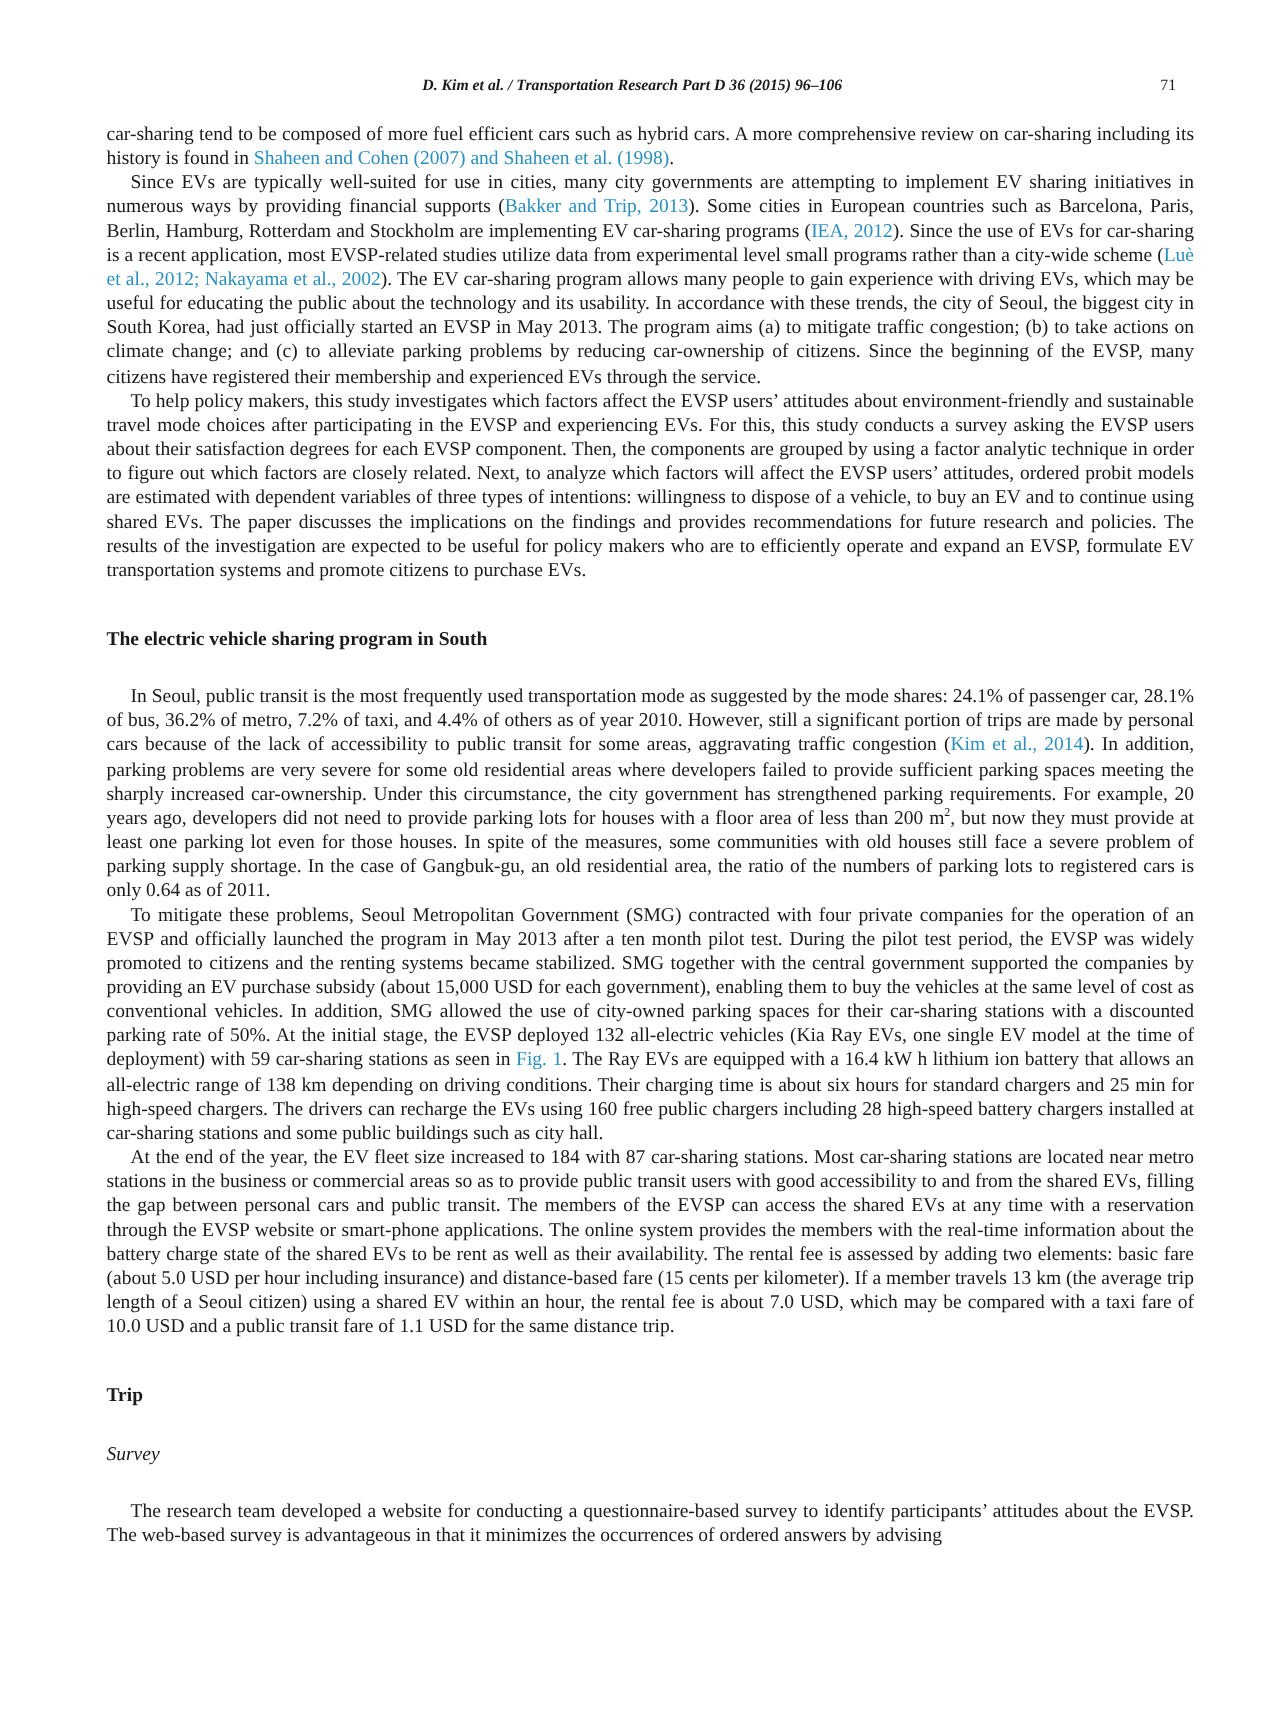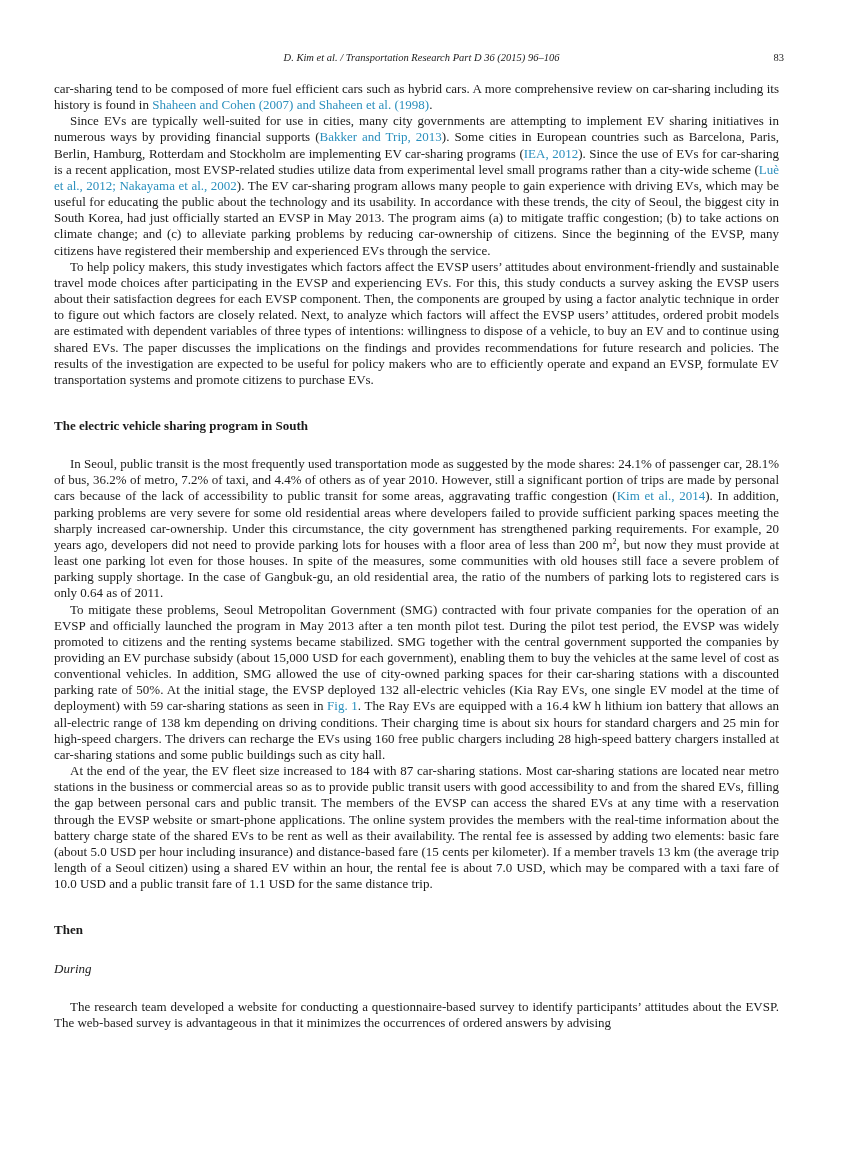--- a/index.html
+++ b/index.html
@@ -1,50 +1,50 @@
 <!DOCTYPE html>
 <html><head>
 <meta charset="utf-8">
 <style>
   html, body { margin:0; padding:0; background:#ffffff; }
   body { width:846px; height:1155px; position:relative; overflow:hidden;
          font-family:"Liberation Serif", serif; color:#1a1a1a; }
   .header { position:absolute; top:52px; left:59px; width:725px; height:16px;
             font-size:10.5px; font-style:italic; }
-  .header .title { position:absolute; left:0; right:0; text-align:center; }
+  .header .title { position:absolute; left:0; right:0; text-align:center;font-weight:bold; }
   .header .pageno { position:absolute; right:0; font-style:normal; }
-  .content { position:absolute; top:81px; left:54px; width:725px;
+  .content { position:absolute; top:81px; left:71px; width:725px;
              font-size:13px; line-height:16.15px; text-align:justify; hyphens:auto; }
   p { margin:0; text-indent:16px; }
   p.noindent { text-indent:0; }
   a, .cite { color:#2a8fbd; text-decoration:none; }
   h2 { font-size:13px; font-weight:bold; margin:30px 0 22px 0; }
   h3 { font-size:13px; font-weight:normal; font-style:italic; margin:0 0 22px 0; }
   sup { font-size:8px; line-height:0; }
 </style>
 </head>
 <body>
 
 <div class="header">
   <span class="title">D. Kim et al. / Transportation Research Part D 36 (2015) 96–106</span>
-  <span class="pageno">83</span>
+  <span class="pageno">71</span>
 </div>
 
 <div class="content">
   <p class="noindent"><span>car-sharing tend to be composed of more fuel efficient cars such as hybrid cars. A more comprehensive review on car-sharing including its history is found in </span><a class="cite">Shaheen and Cohen (2007) and Shaheen et al. (1998)</a><span>.</span></p>
 
   <p><span>Since EVs are typically well-suited for use in cities, many city governments are attempting to implement EV sharing initiatives in numerous ways by providing financial supports (</span><a class="cite">Bakker and Trip, 2013</a><span>). Some cities in European countries such as Barcelona, Paris, Berlin, Hamburg, Rotterdam and Stockholm are implementing EV car-sharing programs (</span><a class="cite">IEA, 2012</a><span>). Since the use of EVs for car-sharing is a recent application, most EVSP-related studies utilize data from experimental level small programs rather than a city-wide scheme (</span><a class="cite">Luè et al., 2012; Nakayama et al., 2002</a><span>). The EV car-sharing program allows many people to gain experience with driving EVs, which may be useful for educating the public about the technology and its usability. In accordance with these trends, the city of Seoul, the biggest city in South Korea, had just officially started an EVSP in May 2013. The program aims (a) to mitigate traffic congestion; (b) to take actions on climate change; and (c) to alleviate parking problems by reducing car-ownership of citizens. Since the beginning of the EVSP, many citizens have registered their membership and experienced EVs through the service.</span></p>
 
   <p>To help policy makers, this study investigates which factors affect the EVSP users’ attitudes about environment-friendly and sustainable travel mode choices after participating in the EVSP and experiencing EVs. For this, this study conducts a survey asking the EVSP users about their satisfaction degrees for each EVSP component. Then, the components are grouped by using a factor analytic technique in order to figure out which factors are closely related. Next, to analyze which factors will affect the EVSP users’ attitudes, ordered probit models are estimated with dependent variables of three types of intentions: willingness to dispose of a vehicle, to buy an EV and to continue using shared EVs. The paper discusses the implications on the findings and provides recommendations for future research and policies. The results of the investigation are expected to be useful for policy makers who are to efficiently operate and expand an EVSP, formulate EV transportation systems and promote citizens to purchase EVs.</p>
 
   <h2>The electric vehicle sharing program in South</h2>
 
   <p><span>In Seoul, public transit is the most frequently used transportation mode as suggested by the mode shares: 24.1% of passenger car, 28.1% of bus, 36.2% of metro, 7.2% of taxi, and 4.4% of others as of year 2010. However, still a significant portion of trips are made by personal cars because of the lack of accessibility to public transit for some areas, aggravating traffic congestion (</span><a class="cite">Kim et al., 2014</a><span>). In addition, parking problems are very severe for some old residential areas where developers failed to provide sufficient parking spaces meeting the sharply increased car-ownership. Under this circumstance, the city government has strengthened parking requirements. For example, 20 years ago, developers did not need to provide parking lots for houses with a floor area of less than 200 m</span><sup>2</sup><span>, but now they must provide at least one parking lot even for those houses. In spite of the measures, some communities with old houses still face a severe problem of parking supply shortage. In the case of Gangbuk-gu, an old residential area, the ratio of the numbers of parking lots to registered cars is only 0.64 as of 2011.</span></p>
 
   <p><span>To mitigate these problems, Seoul Metropolitan Government (SMG) contracted with four private companies for the operation of an EVSP and officially launched the program in May 2013 after a ten month pilot test. During the pilot test period, the EVSP was widely promoted to citizens and the renting systems became stabilized. SMG together with the central government supported the companies by providing an EV purchase subsidy (about 15,000 USD for each government), enabling them to buy the vehicles at the same level of cost as conventional vehicles. In addition, SMG allowed the use of city-owned parking spaces for their car-sharing stations with a discounted parking rate of 50%. At the initial stage, the EVSP deployed 132 all-electric vehicles (Kia Ray EVs, one single EV model at the time of deployment) with 59 car-sharing stations as seen in </span><a class="cite">Fig. 1</a><span>. The Ray EVs are equipped with a 16.4 kW h lithium ion battery that allows an all-electric range of 138 km depending on driving conditions. Their charging time is about six hours for standard chargers and 25 min for high-speed chargers. The drivers can recharge the EVs using 160 free public chargers including 28 high-speed battery chargers installed at car-sharing stations and some public buildings such as city hall.</span></p>
 
   <p>At the end of the year, the EV fleet size increased to 184 with 87 car-sharing stations. Most car-sharing stations are located near metro stations in the business or commercial areas so as to provide public transit users with good accessibility to and from the shared EVs, filling the gap between personal cars and public transit. The members of the EVSP can access the shared EVs at any time with a reservation through the EVSP website or smart-phone applications. The online system provides the members with the real-time information about the battery charge state of the shared EVs to be rent as well as their availability. The rental fee is assessed by adding two elements: basic fare (about 5.0 USD per hour including insurance) and distance-based fare (15 cents per kilometer). If a member travels 13 km (the average trip length of a Seoul citizen) using a shared EV within an hour, the rental fee is about 7.0 USD, which may be compared with a taxi fare of 10.0 USD and a public transit fare of 1.1 USD for the same distance trip.</p>
 
-  <h2>Then</h2>
-  <h3>During</h3>
+  <h2>Trip</h2>
+  <h3>Survey</h3>
 
   <p>The research team developed a website for conducting a questionnaire-based survey to identify participants’ attitudes about the EVSP. The web-based survey is advantageous in that it minimizes the occurrences of ordered answers by advising</p>
 </div>
 
 </body></html>

